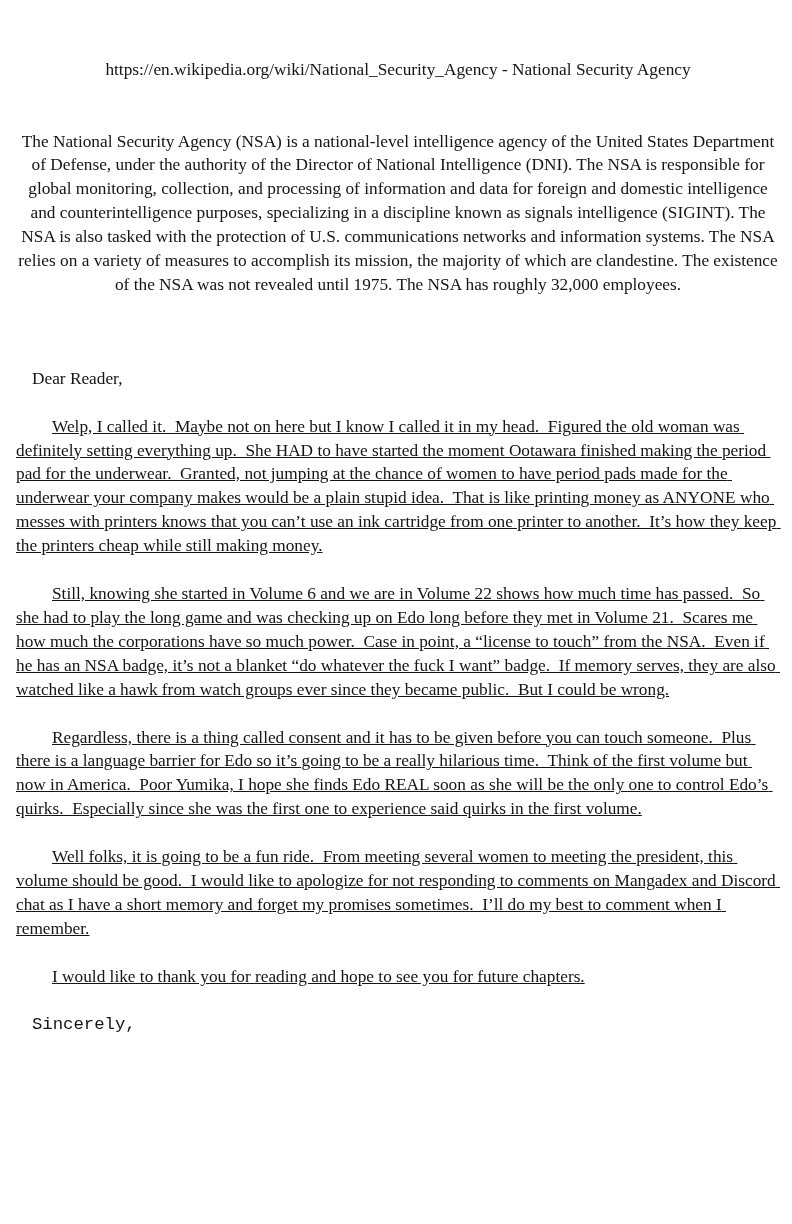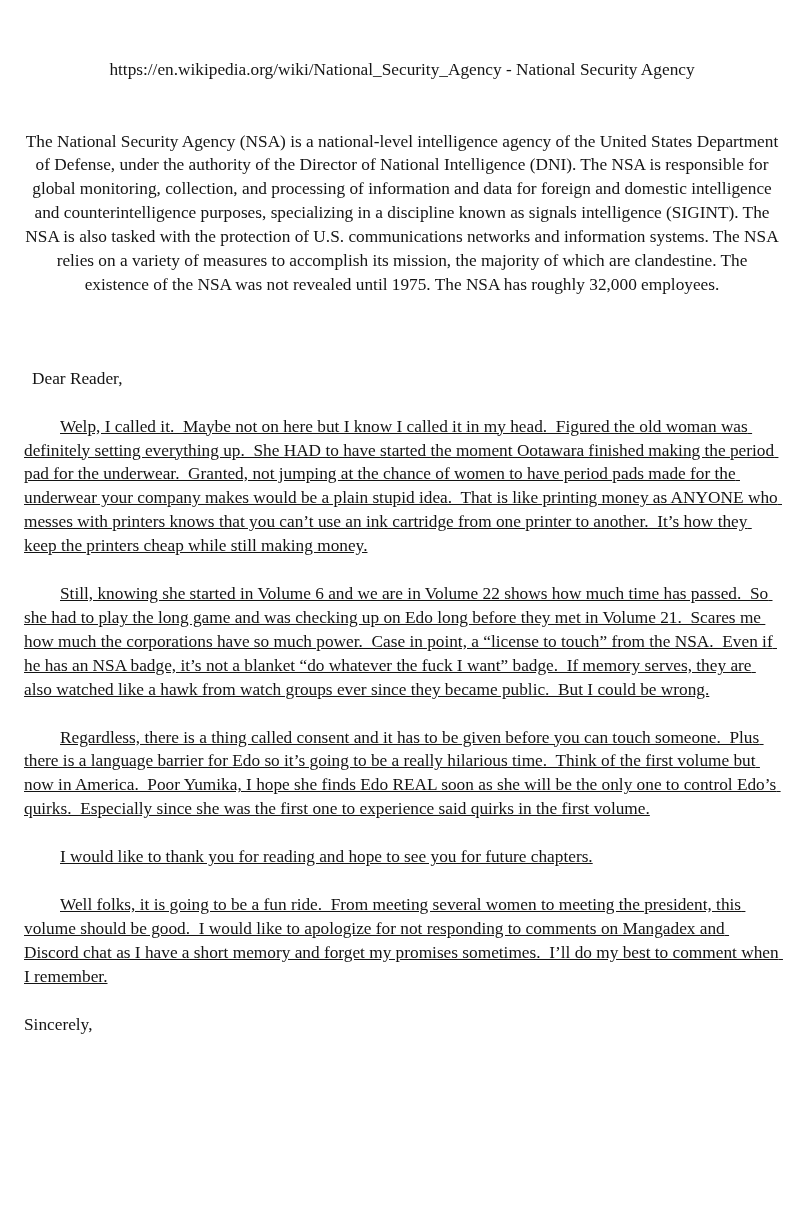--- a/index.html
+++ b/index.html
@@ -6,21 +6,21 @@
     margin: 0;
     padding: 0;
     background: #ffffff;
   }
   .page {
     position: relative;
     width: 792px;
     height: 1042px;
     box-sizing: border-box;
     margin: 0 auto;
-    padding: 10px 12px 0 24px;
+    padding: 10px 12px 0 16px;
     background: #ffffff;
     color: #141414;
     font-family: "Liberation Serif", "DejaVu Serif", serif;
     font-size: 17.3px;
     line-height: 23.9px;
     overflow: hidden;
   }
   .page * {
     white-space: pre-wrap;
   }
@@ -30,45 +30,46 @@
   }
   .para {
     margin: 0 0 24px 0;
     text-align: left;
   }
   .para.indent {
     text-indent: 36px;
     text-decoration: underline;
   }
   .salutation {
-    margin: 0 0 24px 8px;
+    margin: 0 0 24px 16px;
   }
   .closing {
-    margin: 0 0 24px 0;
+    margin: 0 0 24px 16px;
+    font-family: Liberation Mono, monospace;
   }
   .signature {
     margin: 0 0 24px 0;
   }
 </style>
 </head>
 <body>
 
 <div class="page">
 
   <div class="wiki-header">
     <div>https://en.wikipedia.org/wiki/National_Security_Agency - National Security Agency</div>
     <div>The National Security Agency (NSA) is a national-level intelligence agency of the United States Department of Defense, under the authority of the Director of National Intelligence (DNI). The NSA is responsible for global monitoring, collection, and processing of information and data for foreign and domestic intelligence and counterintelligence purposes, specializing in a discipline known as signals intelligence (SIGINT). The NSA is also tasked with the protection of U.S. communications networks and information systems. The NSA relies on a variety of measures to accomplish its mission, the majority of which are clandestine. The existence of the NSA was not revealed until 1975. The NSA has roughly 32,000 employees.</div>
   </div>
 
   <p class="salutation">Dear Reader,</p>
 
   <p class="para indent">Welp, I called it.  Maybe not on here but I know I called it in my head.  Figured the old woman was definitely setting everything up.  She HAD to have started the moment Ootawara finished making the period pad for the underwear.  Granted, not jumping at the chance of women to have period pads made for the underwear your company makes would be a plain stupid idea.  That is like printing money as ANYONE who messes with printers knows that you can’t use an ink cartridge from one printer to another.  It’s how they keep the printers cheap while still making money.</p>
   <p class="para indent">Still, knowing she started in Volume 6 and we are in Volume 22 shows how much time has passed.  So she had to play the long game and was checking up on Edo long before they met in Volume 21.  Scares me how much the corporations have so much power.  Case in point, a “license to touch” from the NSA.  Even if he has an NSA badge, it’s not a blanket “do whatever the fuck I want” badge.  If memory serves, they are also watched like a hawk from watch groups ever since they became public.  But I could be wrong.</p>
   <p class="para indent">Regardless, there is a thing called consent and it has to be given before you can touch someone.  Plus there is a language barrier for Edo so it’s going to be a really hilarious time.  Think of the first volume but now in America.  Poor Yumika, I hope she finds Edo REAL soon as she will be the only one to control Edo’s quirks.  Especially since she was the first one to experience said quirks in the first volume.</p>
+  <p class="para indent">Well folks, it is going to be a fun ride.  From meeting several women to meeting the president, this volume should be good.  I would like to apologize for not responding to comments on Mangadex and Discord chat as I have a short memory and forget my promises sometimes.  I’ll do my best to comment when I remember.</p>
   <p class="para indent">I would like to thank you for reading and hope to see you for future chapters.</p>
-  <p class="para indent">Well folks, it is going to be a fun ride.  From meeting several women to meeting the president, this volume should be good.  I would like to apologize for not responding to comments on Mangadex and Discord chat as I have a short memory and forget my promises sometimes.  I’ll do my best to comment when I remember.</p>
 
   <p class="closing">Sincerely,</p>
 
   <div class="signature">
   </div>
 
 </div>
 
 </body></html>

